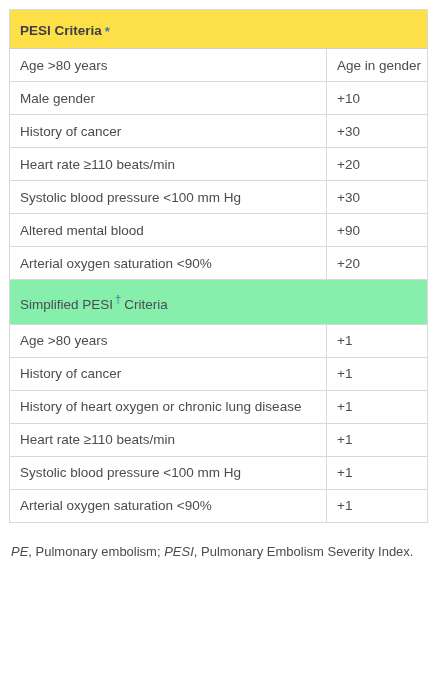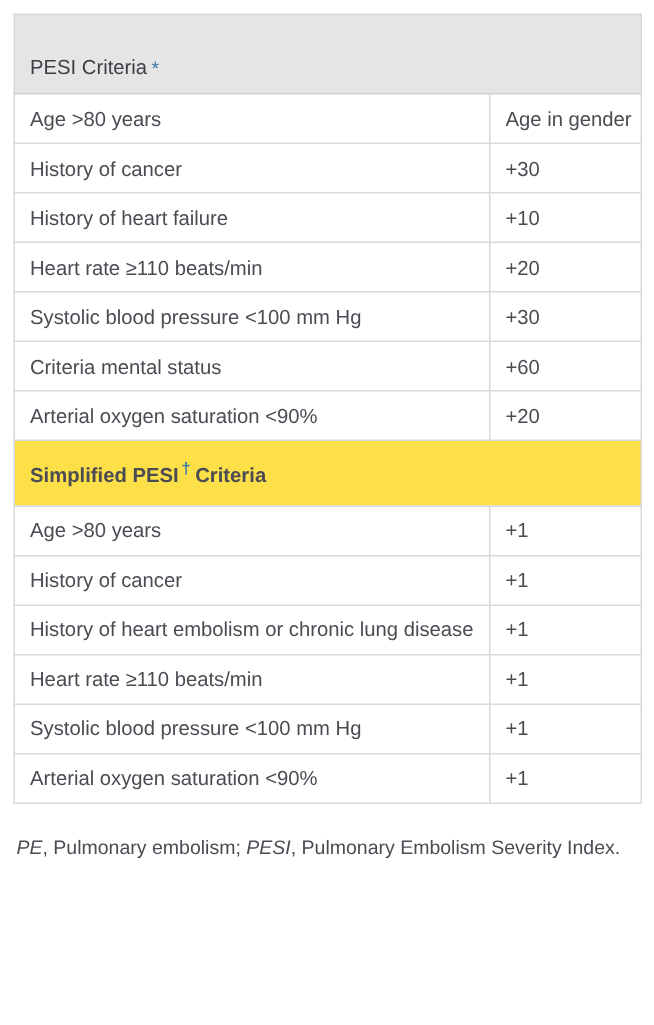--- a/index.html
+++ b/index.html
@@ -41,34 +41,33 @@
     line-height: 17px;
     font-weight: normal;
     color: #4b4b53;
     height: 18px;
     box-sizing: content-box;
     white-space: nowrap;
     overflow: hidden;
   }
 
   table.criteria-table tr.header-row th {
-    background: #e5e5e5;
-    font-weight: normal;
+    background: #fde047;
+    font-weight: bold;
     border-bottom: 1px solid #cfcfcf;
     font-size: 13.5px;
-    padding-top: 25px;
+    padding-top: 11px;
     padding-bottom: 9px;
     color: #3e3e46;
   }
 
   table.criteria-table tr.subheader-row td {
-    background: #fde047;
+    background: #86efac;
     padding-top: 11px;
     padding-bottom: 11px;
-    font-weight: bold;
   }
 
   .marker {
     color: #3b7cb0;
     font-size: 12px;
   }
   .marker.asterisk {
     font-size: 13px;
     position: relative;
     top: 1px;
@@ -104,58 +103,58 @@
 
       <tr class="header-row">
         <th colspan="2"><span>PESI Criteria</span><span class="marker asterisk">*</span></th>
       </tr>
 
       <tr>
         <td>Age &gt;80 years</td>
         <td>Age in gender</td>
       </tr>
       <tr>
+        <td>Male gender</td>
+        <td>+10</td>
+      </tr>
+      <tr>
         <td>History of cancer</td>
         <td>+30</td>
-      </tr>
-      <tr>
-        <td>History of heart failure</td>
-        <td>+10</td>
       </tr>
       <tr>
         <td>Heart rate ≥110 beats/min</td>
         <td>+20</td>
       </tr>
       <tr>
         <td>Systolic blood pressure &lt;100 mm Hg</td>
         <td>+30</td>
       </tr>
       <tr>
-        <td>Criteria mental status</td>
-        <td>+60</td>
+        <td>Altered mental blood</td>
+        <td>+90</td>
       </tr>
       <tr>
         <td>Arterial oxygen saturation &lt;90%</td>
         <td>+20</td>
       </tr>
 
       <tr class="subheader-row">
         <td colspan="2"><span>Simplified PESI</span><span class="marker dagger">†</span><span>Criteria</span></td>
       </tr>
 
       <tr>
         <td>Age &gt;80 years</td>
         <td>+1</td>
       </tr>
       <tr>
         <td>History of cancer</td>
         <td>+1</td>
       </tr>
       <tr>
-        <td>History of heart embolism or chronic lung disease</td>
+        <td>History of heart oxygen or chronic lung disease</td>
         <td>+1</td>
       </tr>
       <tr>
         <td>Heart rate ≥110 beats/min</td>
         <td>+1</td>
       </tr>
       <tr>
         <td>Systolic blood pressure &lt;100 mm Hg</td>
         <td>+1</td>
       </tr>

